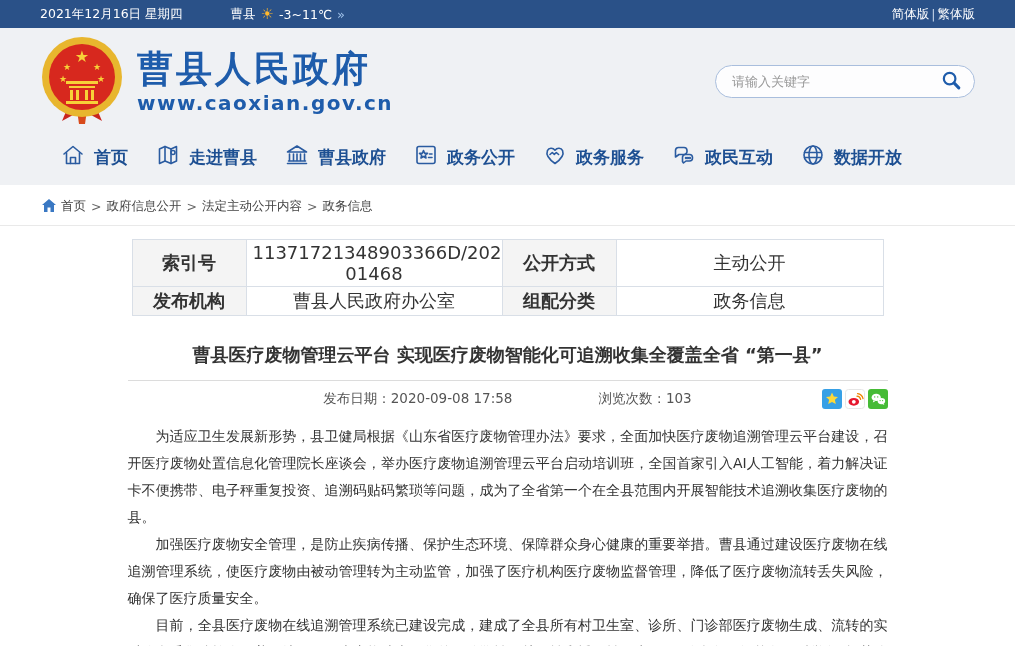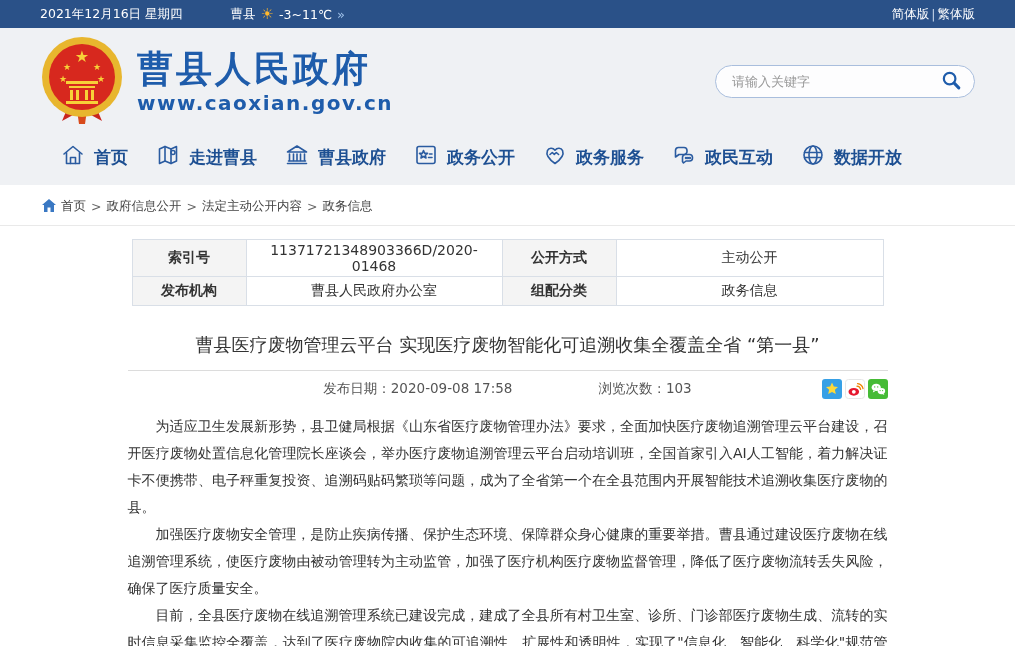--- a/index.html
+++ b/index.html
@@ -58,29 +58,29 @@
   .breadcrumb {
     display: flex; align-items: center; gap: 5px;
     padding: 13px 0 10px 42px; font-size: 12.5px; color: #444;
     border-bottom: 1px solid #e9e9e9; background: #fff;
   }
   .breadcrumb a { color: #444; text-decoration: none; cursor: pointer; }
   .crumb-sep { color: #666; }
   
   .info-table {
     width: 752px; margin: 13px auto 0; border-collapse: collapse;
-    font-size: 14px; color: #333; table-layout: fixed;
+    font-size: 18px; color: #333; table-layout: fixed;
   }
   .info-table td { border: 1px solid #d9dfe7; height: 29px; text-align: center; padding: 2px 6px; overflow: hidden; }
   .info-table td.lbl { background: #f4f4f4; font-weight: bold; width: 114px; }
   .info-table td.v1 { width: 256px; }
   
   .article { width: 760px; margin: 0 auto; }
   .article-title {
-    text-align: center; font-size: 18px; font-weight: normal; color: #333;
+    text-align: center; font-size: 18px; font-weight: bold; color: #333;
     margin-top: 27px; line-height: 1.35;
   }
   .title-divider { border: none; border-top: 1px solid #dcdcdc; margin-top: 13px; }
   .meta-row {
     position: relative; height: 36px; display: flex; align-items: center;
     justify-content: center; gap: 86px; font-size: 13.5px; color: #555;
   }
   .share-icons { position: absolute; right: 0; top: 8px; display: flex; gap: 3px; }
   .share-icons a { display: flex; cursor: pointer; }
   .body-text { margin-top: 6px; font-size: 14px; color: #333; line-height: 27px; text-align: justify; }

